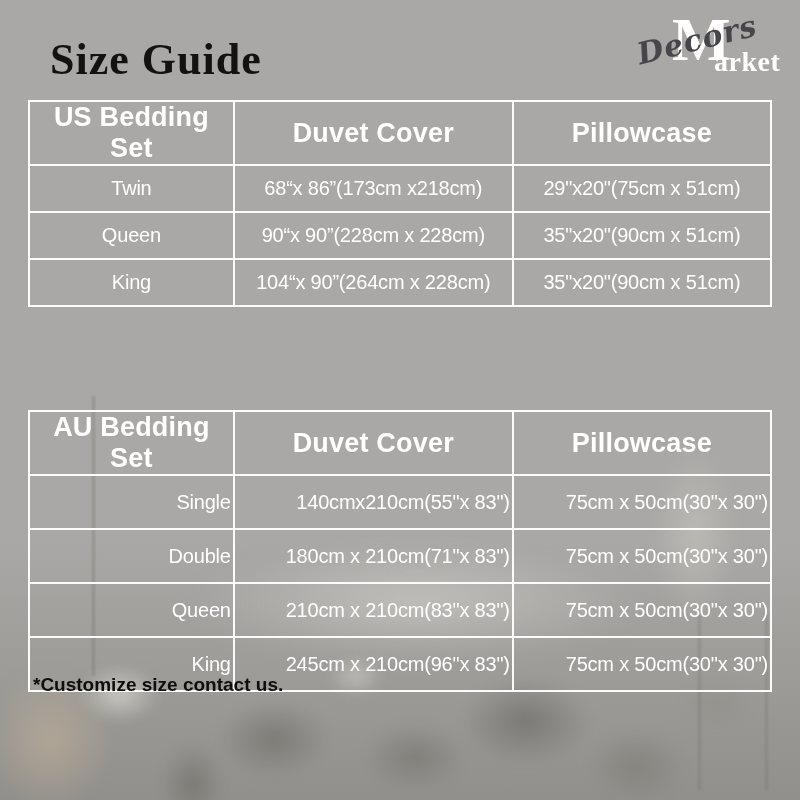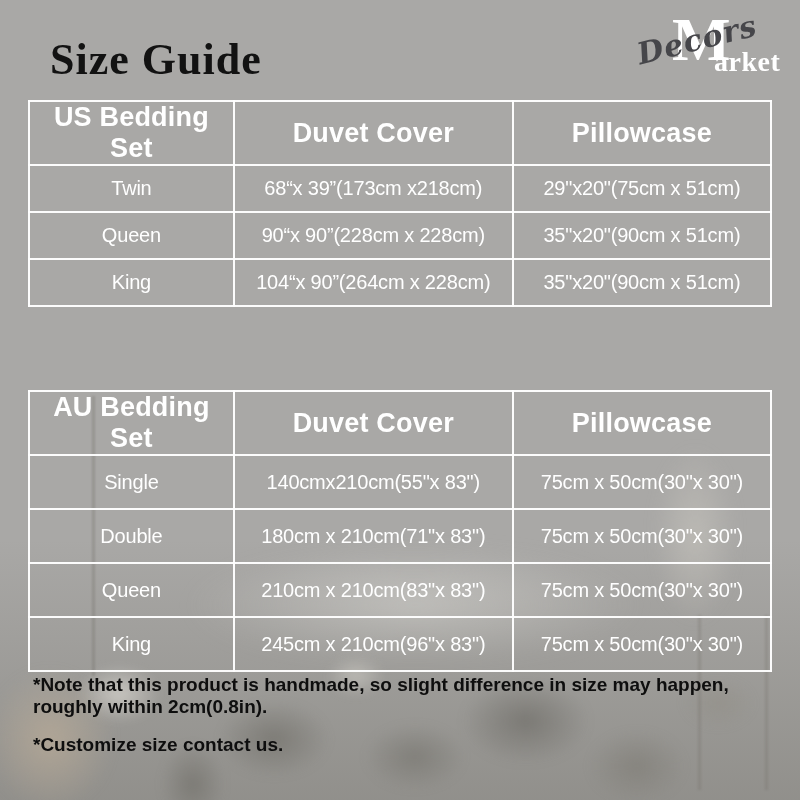--- a/index.html
+++ b/index.html
@@ -78,32 +78,32 @@
     font-size:30px;color:#46464a;transform:rotate(-14deg);
     letter-spacing:1px;white-space:nowrap;
   }
 
   
   table.size-table{
     position:absolute;left:28px;width:744px;z-index:2;
     border-collapse:collapse;table-layout:fixed;
   }
   table.us{top:100px;}
-  table.au{top:390px;border-radius:21px;}
+  table.au{top:410px;border-radius:21px;}
   .size-table col.c1{width:27.6%;}
   .size-table col.c2{width:37.6%;}
   .size-table col.c3{width:34.8%;}
   .size-table th,.size-table td{
     border:2px solid rgba(255,255,255,0.96);
     text-align:center;vertical-align:middle;
     color:#ffffff;padding:0 2px;
   }
   .size-table th{font-size:27px;font-weight:700;height:46px;letter-spacing:0.2px;}
   .size-table td{font-size:20px;font-weight:400;height:45px;letter-spacing:-0.2px;}
-  table.au td{height:52px;}
+  table.au td{height:52px;text-align:right;}
 
   
   .notes{position:absolute;left:33px;top:674px;width:745px;z-index:2;color:#0e0e0e;}
   .notes p{margin:0;font-size:19px;font-weight:700;line-height:1.18;}
   .notes p + p{margin-top:15px;}
 </style>
 </head>
 <body>
 
 <div class="page">
@@ -135,21 +135,21 @@
     <thead>
       <tr>
         <th>US Bedding Set</th>
         <th>Duvet Cover</th>
         <th>Pillowcase</th>
       </tr>
     </thead>
     <tbody>
       <tr>
         <td>Twin</td>
-        <td>68“x 39”(173cm x218cm)</td>
+        <td>68“x 86”(173cm x218cm)</td>
         <td>29"x20"(75cm x 51cm)</td>
       </tr>
       <tr>
         <td>Queen</td>
         <td>90“x 90”(228cm x 228cm)</td>
         <td>35"x20"(90cm x 51cm)</td>
       </tr>
       <tr>
         <td>King</td>
         <td>104“x 90”(264cm x 228cm)</td>
@@ -189,17 +189,16 @@
       </tr>
       <tr>
         <td>King</td>
         <td>245cm x 210cm(96"x 83")</td>
         <td>75cm x 50cm(30"x 30")</td>
       </tr>
     </tbody>
   </table>
 
   <div class="notes">
-    <p>*Note that this product is handmade, so slight  difference in size may happen, roughly within 2cm(0.8in).</p>
     <p>*Customize size contact us.</p>
   </div>
 
 </div>
 
 </body></html>

